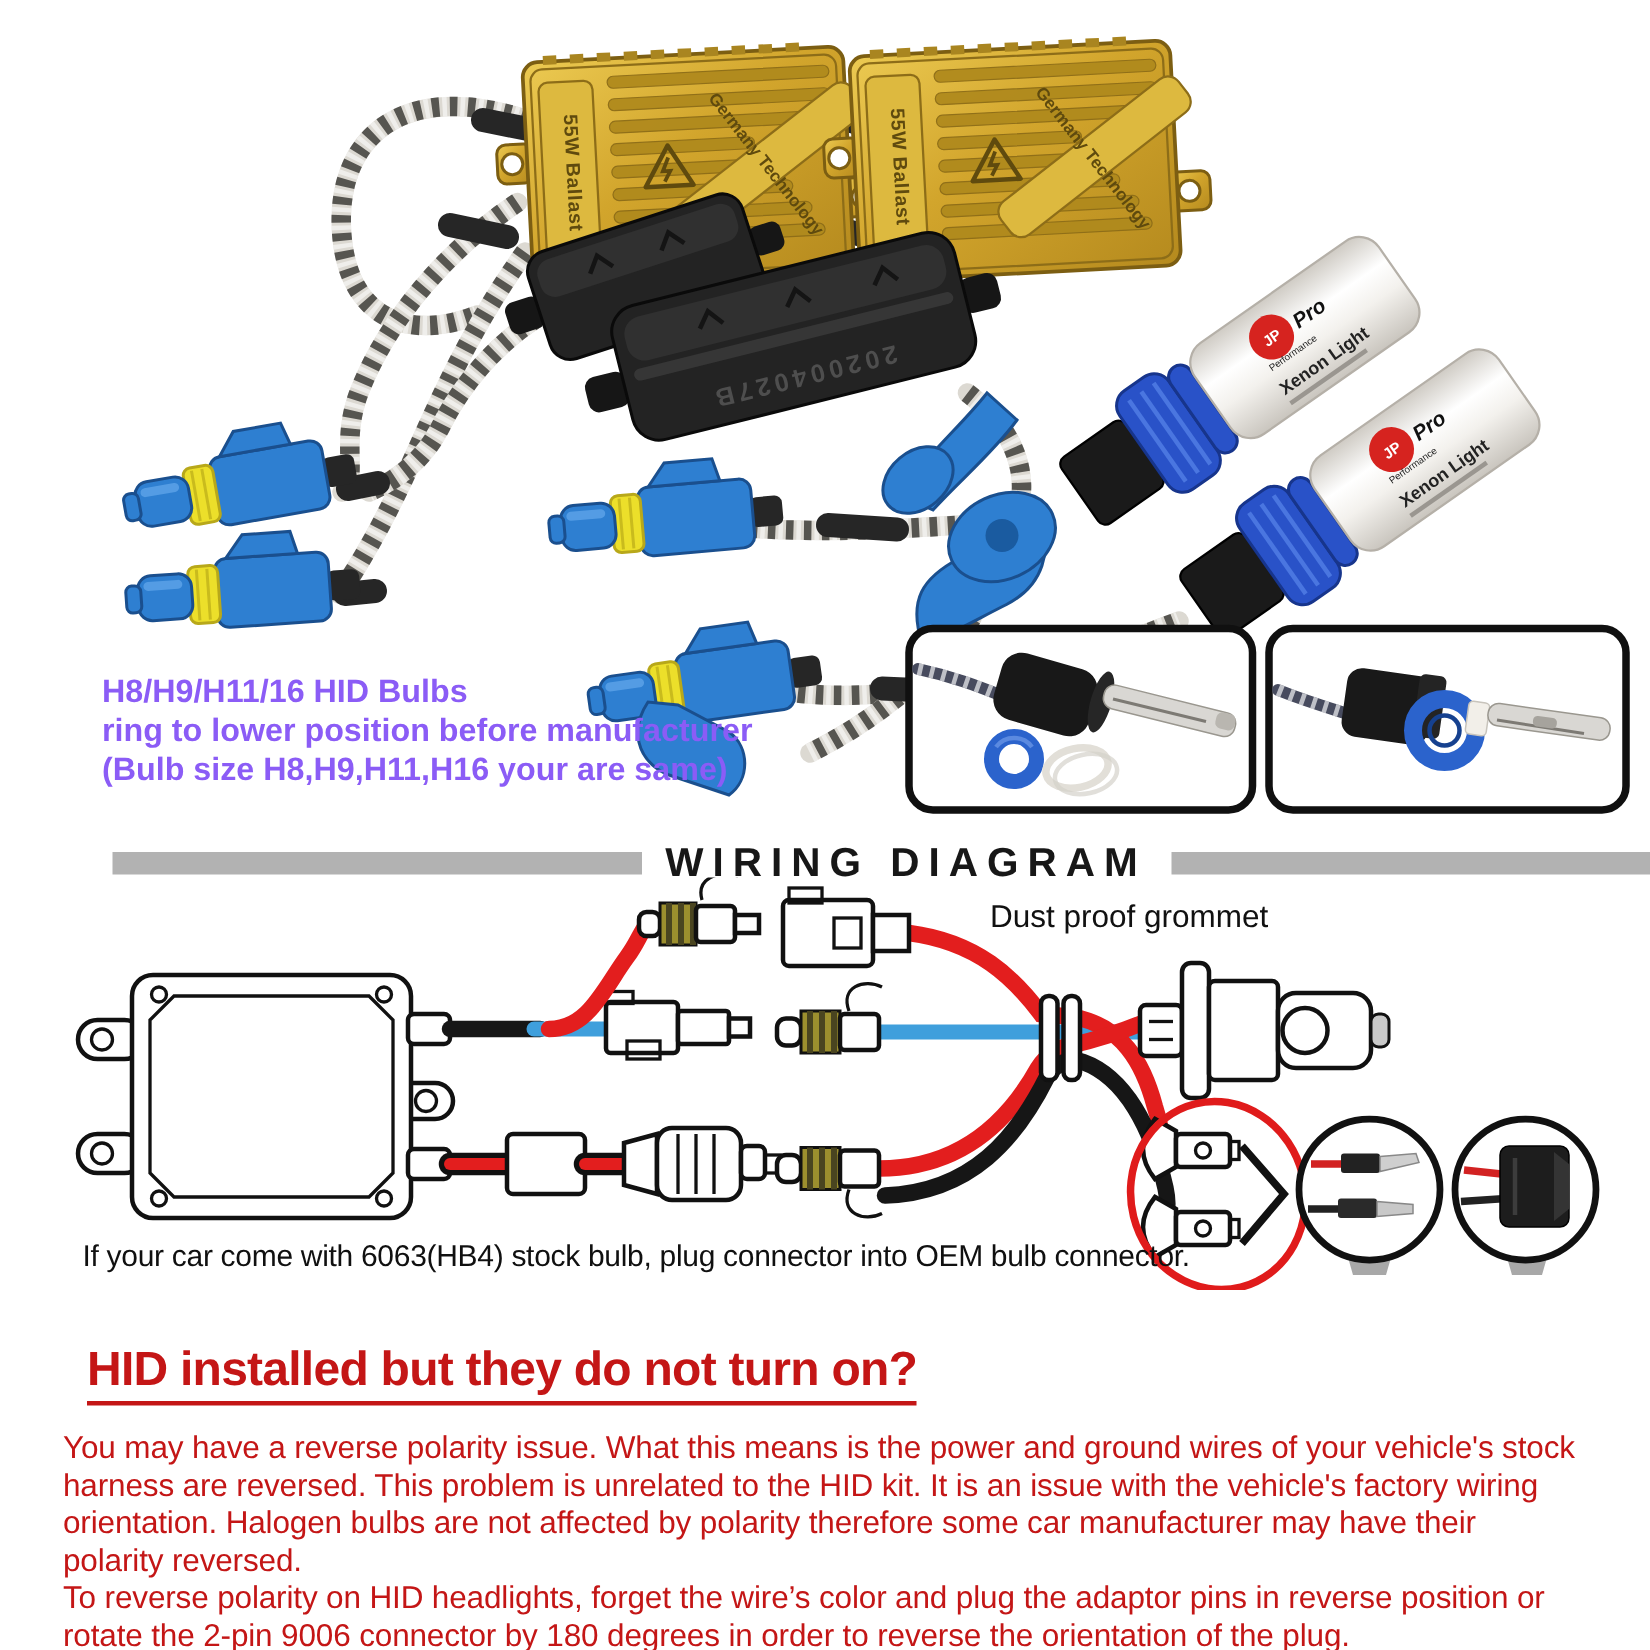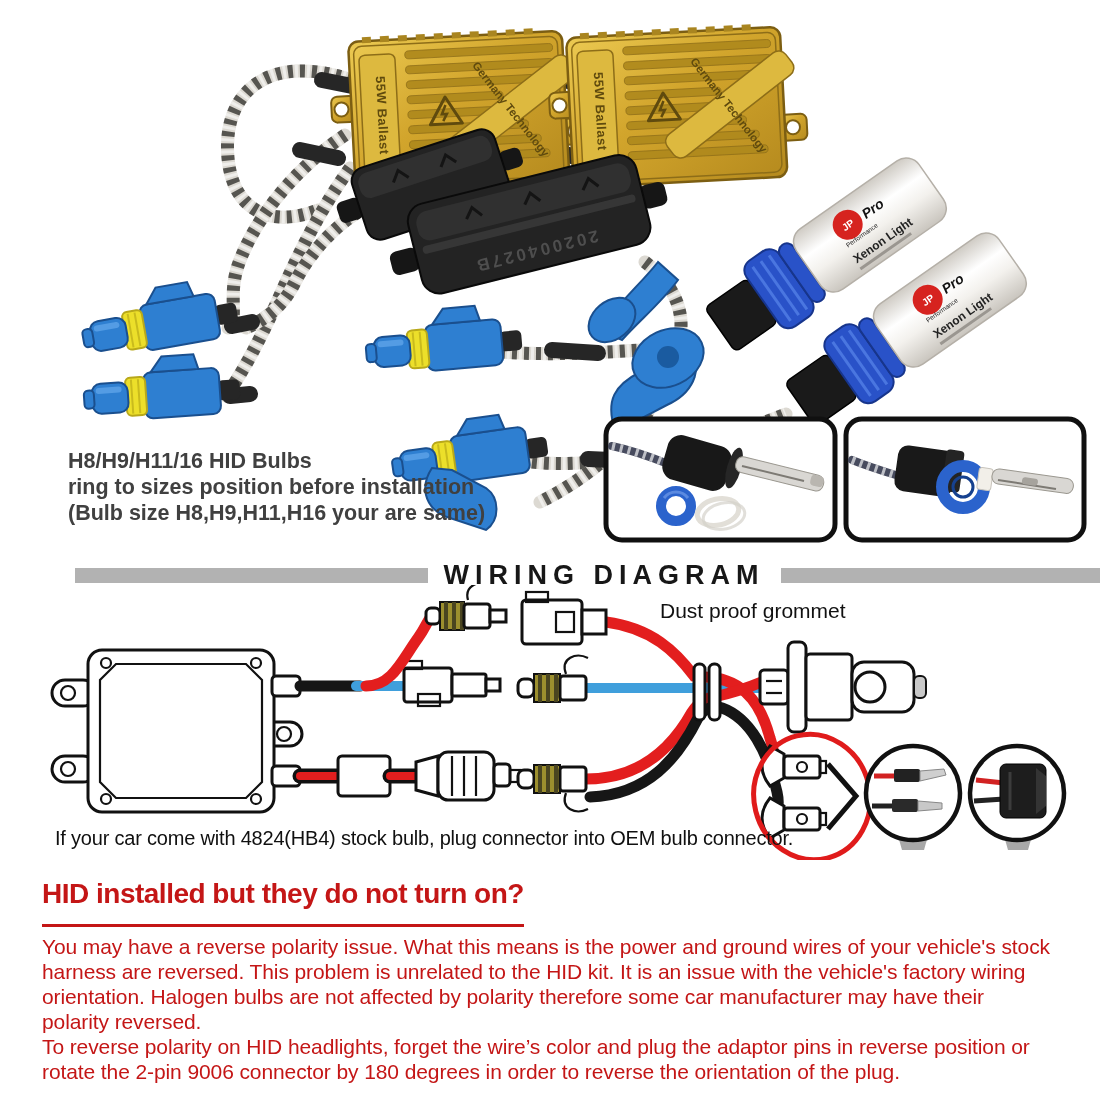--- a/index.html
+++ b/index.html
@@ -55,27 +55,27 @@
   .wred{fill:none;stroke:#e31e1e;stroke-width:11;stroke-linecap:round;}
   .wblue{fill:none;stroke:#3f9fdc;stroke-width:10;stroke-linecap:round;}
   .wblk{fill:none;stroke:#161616;stroke-width:11;stroke-linecap:round;}
   .wblkthick{fill:none;stroke:#111;stroke-width:15;stroke-linecap:round;}
   .wredthin{fill:none;stroke:#e31e1e;stroke-width:8;stroke-linecap:round;}
   .olive{fill:#9c8f2e;stroke:#111;stroke-width:2;}
   .olivebar{fill:#4a4520;}
   .annot{fill:none;stroke:#e01b1b;stroke-width:5;}
   .dgtext{font-size:21px;fill:#111;}
   
-  .note{position:absolute;left:68px;top:448px;font-size:21.5px;font-weight:bold;line-height:26px;color:#404040;}
+  .note{position:absolute;left:68px;top:448px;font-size:21.5px;font-weight:bold;line-height:26px;color:#8b5cf6;}
   .wd-header{position:absolute;left:75px;top:560px;width:1058px;display:flex;align-items:center;gap:16px;}
   .wd-bar{height:15px;background:#b2b2b2;flex:1;}
   .wd-title{font-size:27px;font-weight:bold;letter-spacing:6px;color:#171717;white-space:nowrap;}
   .caption{position:absolute;left:55px;top:826px;font-size:20px;line-height:25px;color:#101010;letter-spacing:-.2px;}
   .red-block{position:absolute;left:42px;top:878px;width:1010px;color:#c41616;}
-  .red-head{font-size:28px;font-weight:bold;letter-spacing:-.5px;display:table;border-bottom:3px solid #c41616;padding-bottom:14px;margin:0;}
+  .red-head{font-size:32px;font-weight:bold;letter-spacing:-.5px;display:table;border-bottom:3px solid #c41616;padding-bottom:3px;margin:16px;}
   .red-p{font-size:21px;line-height:25px;margin:7px 0 0 0;letter-spacing:-.1px;}
 </style>
 </head>
 <body>
 
 <div class="canvas">
 
   <svg width="1100" height="548" viewBox="0 0 1100 548">
     <defs>
       <linearGradient id="goldg" x1="0" y1="0" x2="1" y2="1">
@@ -324,21 +324,21 @@
         <rect x="978" y="468" width="14" height="22" rx="3" transform="rotate(8 985 479)" fill="#f2efe9" stroke="#c8c4bc"></rect>
         <rect x="992" y="468" width="82" height="15" rx="7" transform="rotate(8 992 476)" fill="#d9d7d3" stroke="#9a978f"></rect>
         <line x1="998" y1="480" x2="1056" y2="489" stroke="#7d7a74" stroke-width="2"></line>
         <rect x="1022" y="478" width="16" height="7" rx="3" transform="rotate(8 1030 481)" fill="#a6a39d"></rect>
       </g>
     </g>
   </svg>
 
   <div class="note">
     <div>H8/H9/H11/16 HID Bulbs</div>
-    <div>ring to sizes position before installation</div>
+    <div>ring to lower position before manufacturer</div>
     <div>(Bulb size H8,H9,H11,H16 your are same)</div>
   </div>
 
   <div class="wd-header">
     <div class="wd-bar"></div>
     <div class="wd-title">WIRING DIAGRAM</div>
     <div class="wd-bar"></div>
   </div>
 
   <svg width="1100" height="275" viewBox="0 585 1100 275" style="top:585px;">
@@ -477,21 +477,21 @@
       <circle cx="1017" cy="793" r="47" fill="#fff" stroke="#111" stroke-width="4.5"></circle>
       <line x1="976" y1="780" x2="1004" y2="783" stroke="#d22222" stroke-width="5"></line>
       <line x1="974" y1="801" x2="1004" y2="799" stroke="#222" stroke-width="5"></line>
       <rect x="1000" y="764" width="46" height="54" rx="6" fill="#1d1d1d" stroke="#000"></rect>
       <polygon points="1036,768 1046,776 1046,806 1036,814" fill="#343434"></polygon>
       <line x1="1010" y1="772" x2="1010" y2="810" stroke="#3c3c3c" stroke-width="3"></line>
     </g>
   </svg>
 
   <div class="caption">
-    <div>If your car come with 4824(HB4) stock bulb, plug connector into OEM bulb connector.</div>
+    <div>If your car come with 6063(HB4) stock bulb, plug connector into OEM bulb connector.</div>
   </div>
 
   <div class="red-block">
     <h2 class="red-head">HID installed but they do not turn on?</h2>
     <p class="red-p">You may have a reverse polarity issue. What this means is the power and ground wires of your vehicle's stock harness are reversed. This problem is unrelated to the HID kit. It is an issue with the vehicle's factory wiring orientation. Halogen bulbs are not affected by polarity therefore some car manufacturer may have their polarity reversed.</p>
     <p class="red-p" style="margin-top:0;">To reverse polarity on HID headlights, forget the wire’s color and plug the adaptor pins in reverse position or rotate the 2-pin 9006 connector by 180 degrees in order to reverse the orientation of the plug.</p>
   </div>
 
 </div>
 

